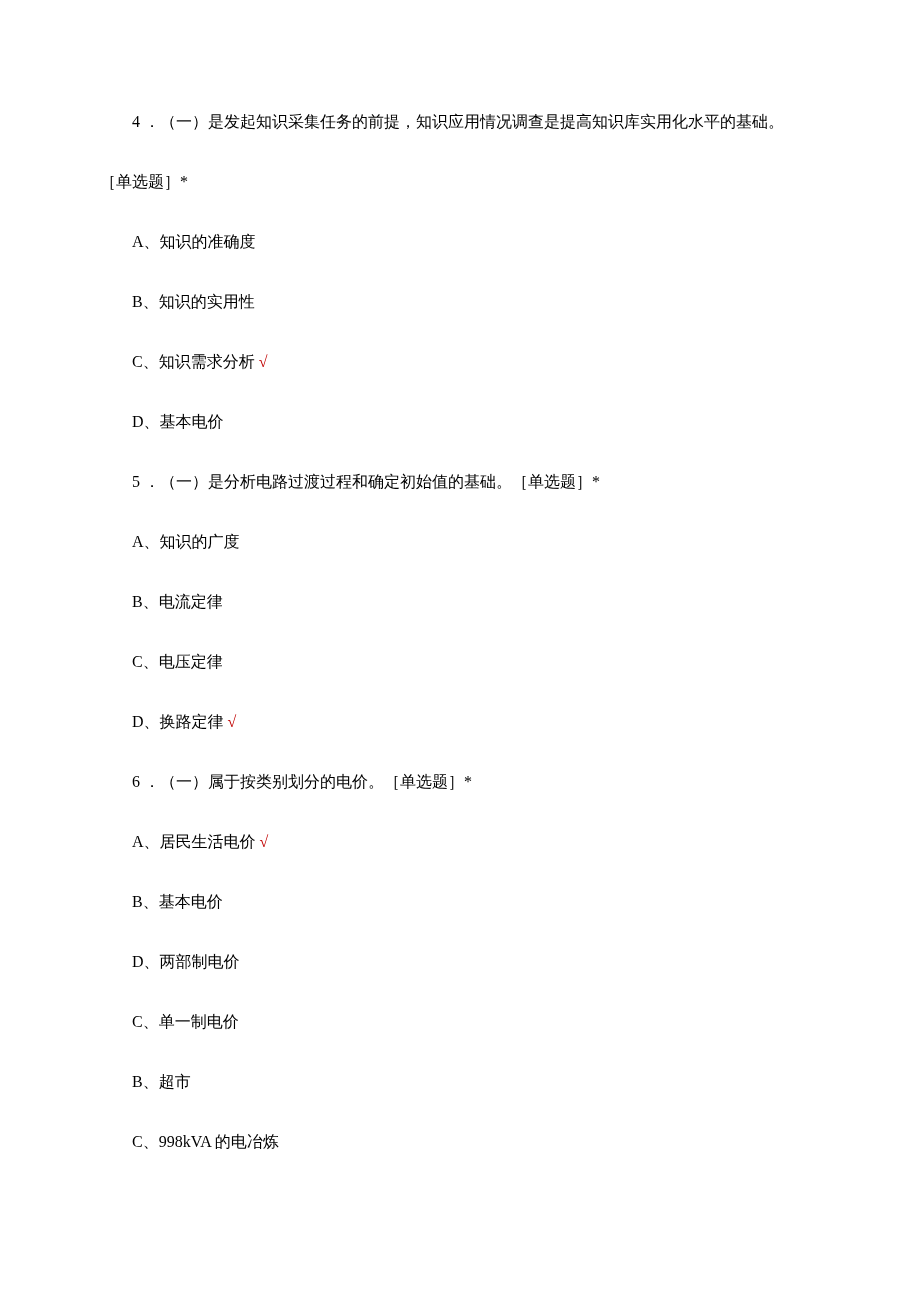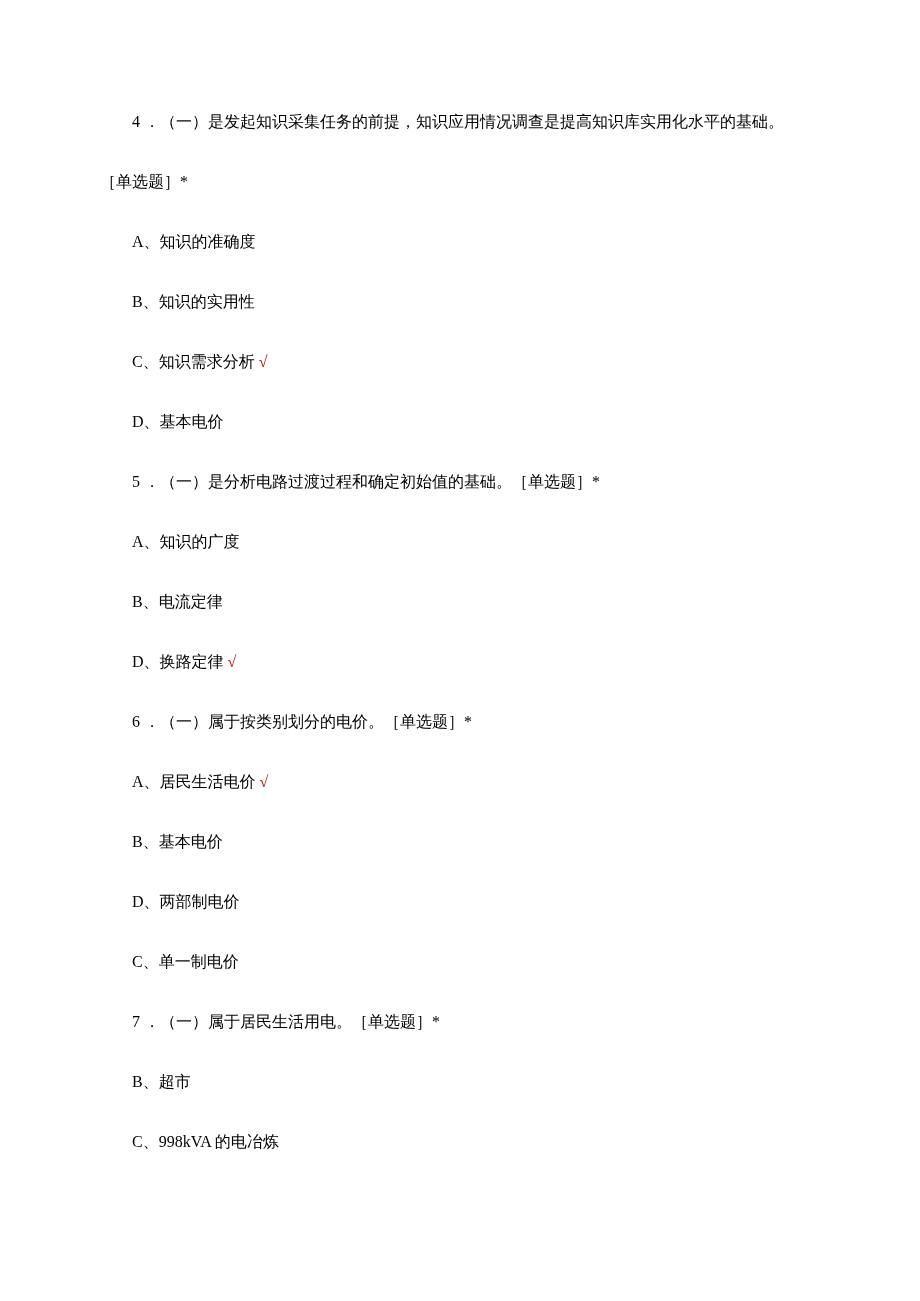--- a/index.html
+++ b/index.html
@@ -52,29 +52,29 @@
   <p class="option">A、知识的准确度</p>
   <p class="option">B、知识的实用性</p>
   <p class="option"><span>C、知识需求分析</span><span class="check"> √</span></p>
   <p class="option">D、基本电价</p>
 </div>
 
 <div class="question-block">
   <p class="question-text-nowrap">5 ．（一）是分析电路过渡过程和确定初始值的基础。［单选题］*</p>
   <p class="option">A、知识的广度</p>
   <p class="option">B、电流定律</p>
+  <p class="option">C、电压定律</p>
   <p class="option"><span>D、换路定律</span><span class="check"> √</span></p>
 </div>
 
 <div class="question-block">
   <p class="question-text-nowrap">6 ．（一）属于按类别划分的电价。［单选题］*</p>
   <p class="option"><span>A、居民生活电价</span><span class="check"> √</span></p>
   <p class="option">B、基本电价</p>
   <p class="option">D、两部制电价</p>
   <p class="option">C、单一制电价</p>
 </div>
 
 <div class="question-block">
-  <p class="question-text-nowrap">7 ．（一）属于居民生活用电。［单选题］*</p>
   <p class="option">B、超市</p>
   <p class="option">C、998kVA 的电冶炼</p>
 
 </div>
 
 </body></html>

